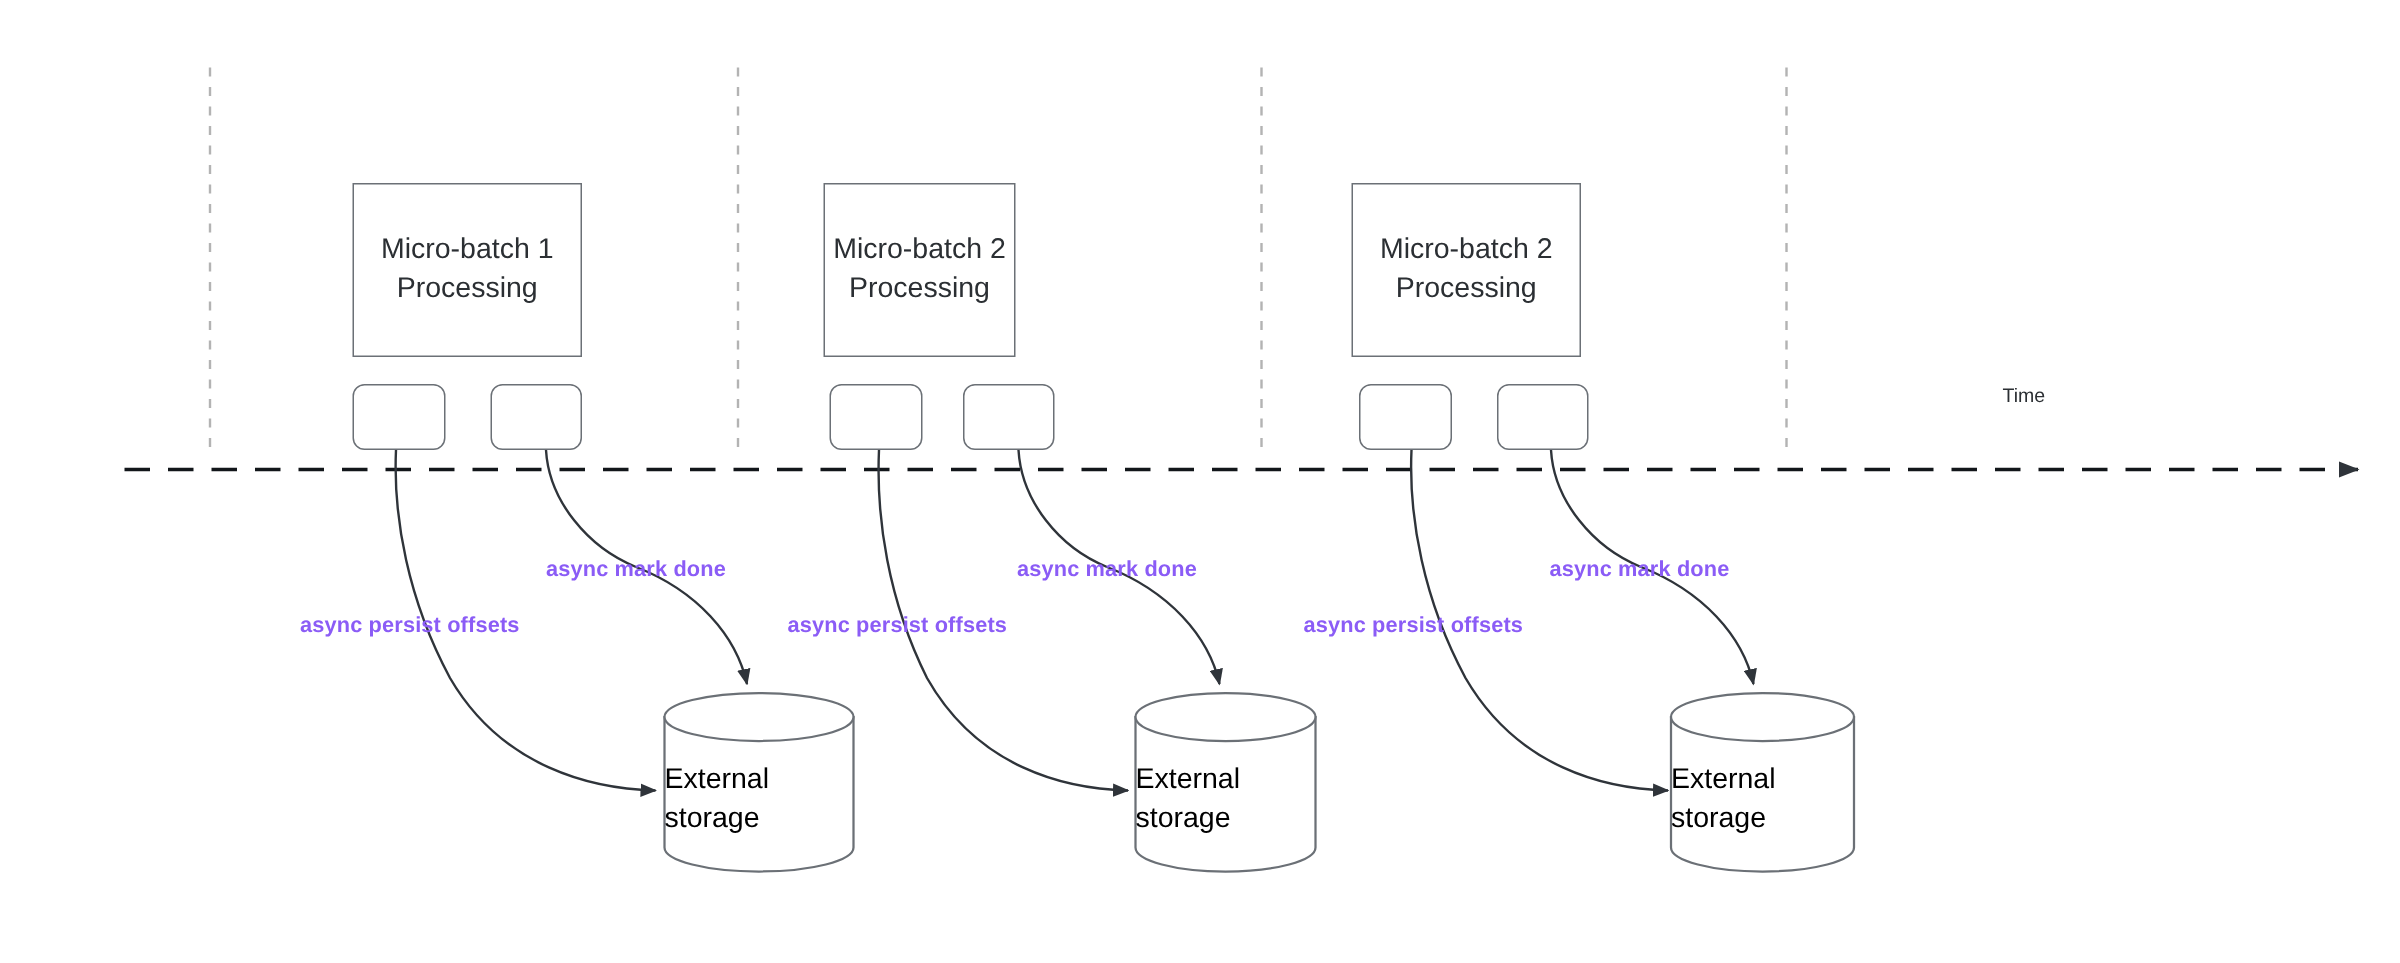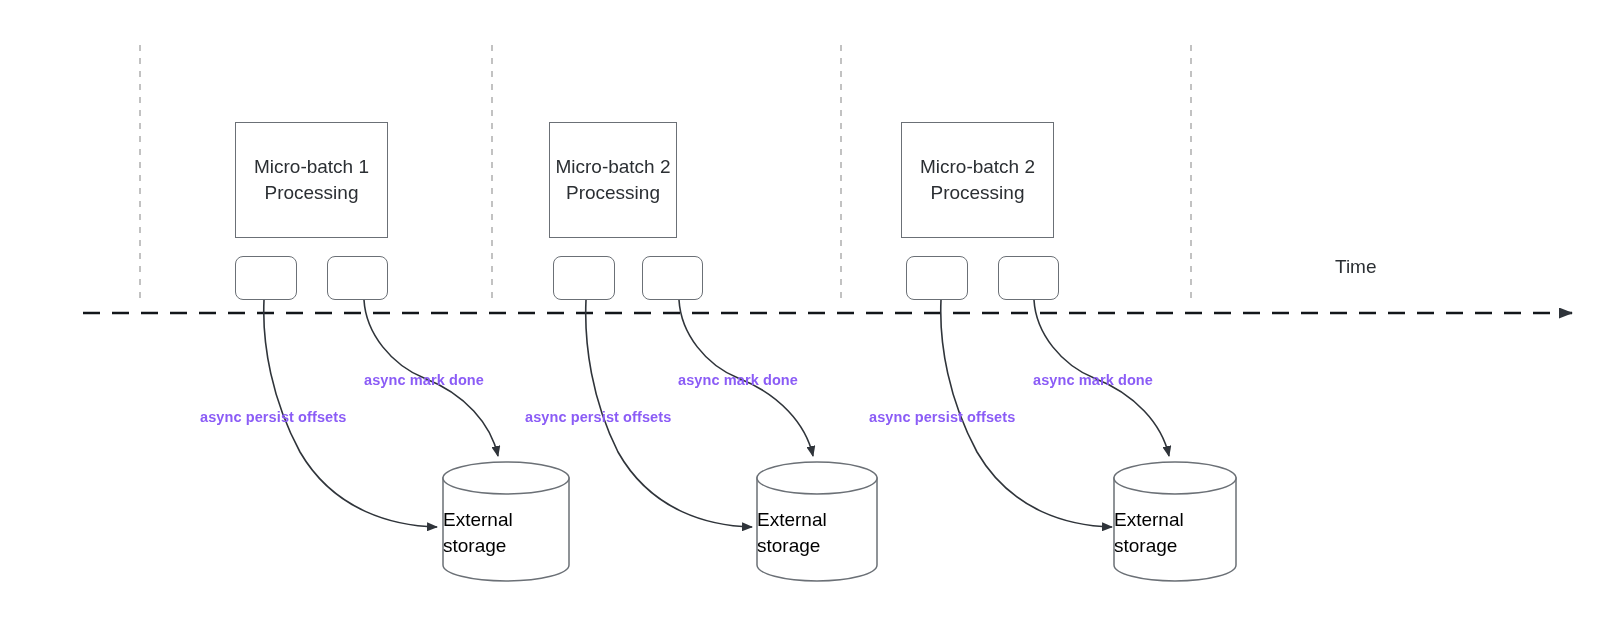--- a/index.html
+++ b/index.html
@@ -44,21 +44,21 @@
   .edge-label{
     position:absolute;
     font-size:14.5px;
     font-weight:bold;
     color:#8b5cf6;
     white-space:nowrap;
     letter-spacing:0.1px;
   }
   .time-label{
     position:absolute;
-    font-size:19px;
+    font-size:13px;
     color:#2b2f33;
     white-space:nowrap;
   }
 </style>
 </head>
 <body>
 
 <div id="canvas">
 
   <svg id="svg-layer" viewBox="0 0 1600 642" xmlns="http://www.w3.org/2000/svg">

